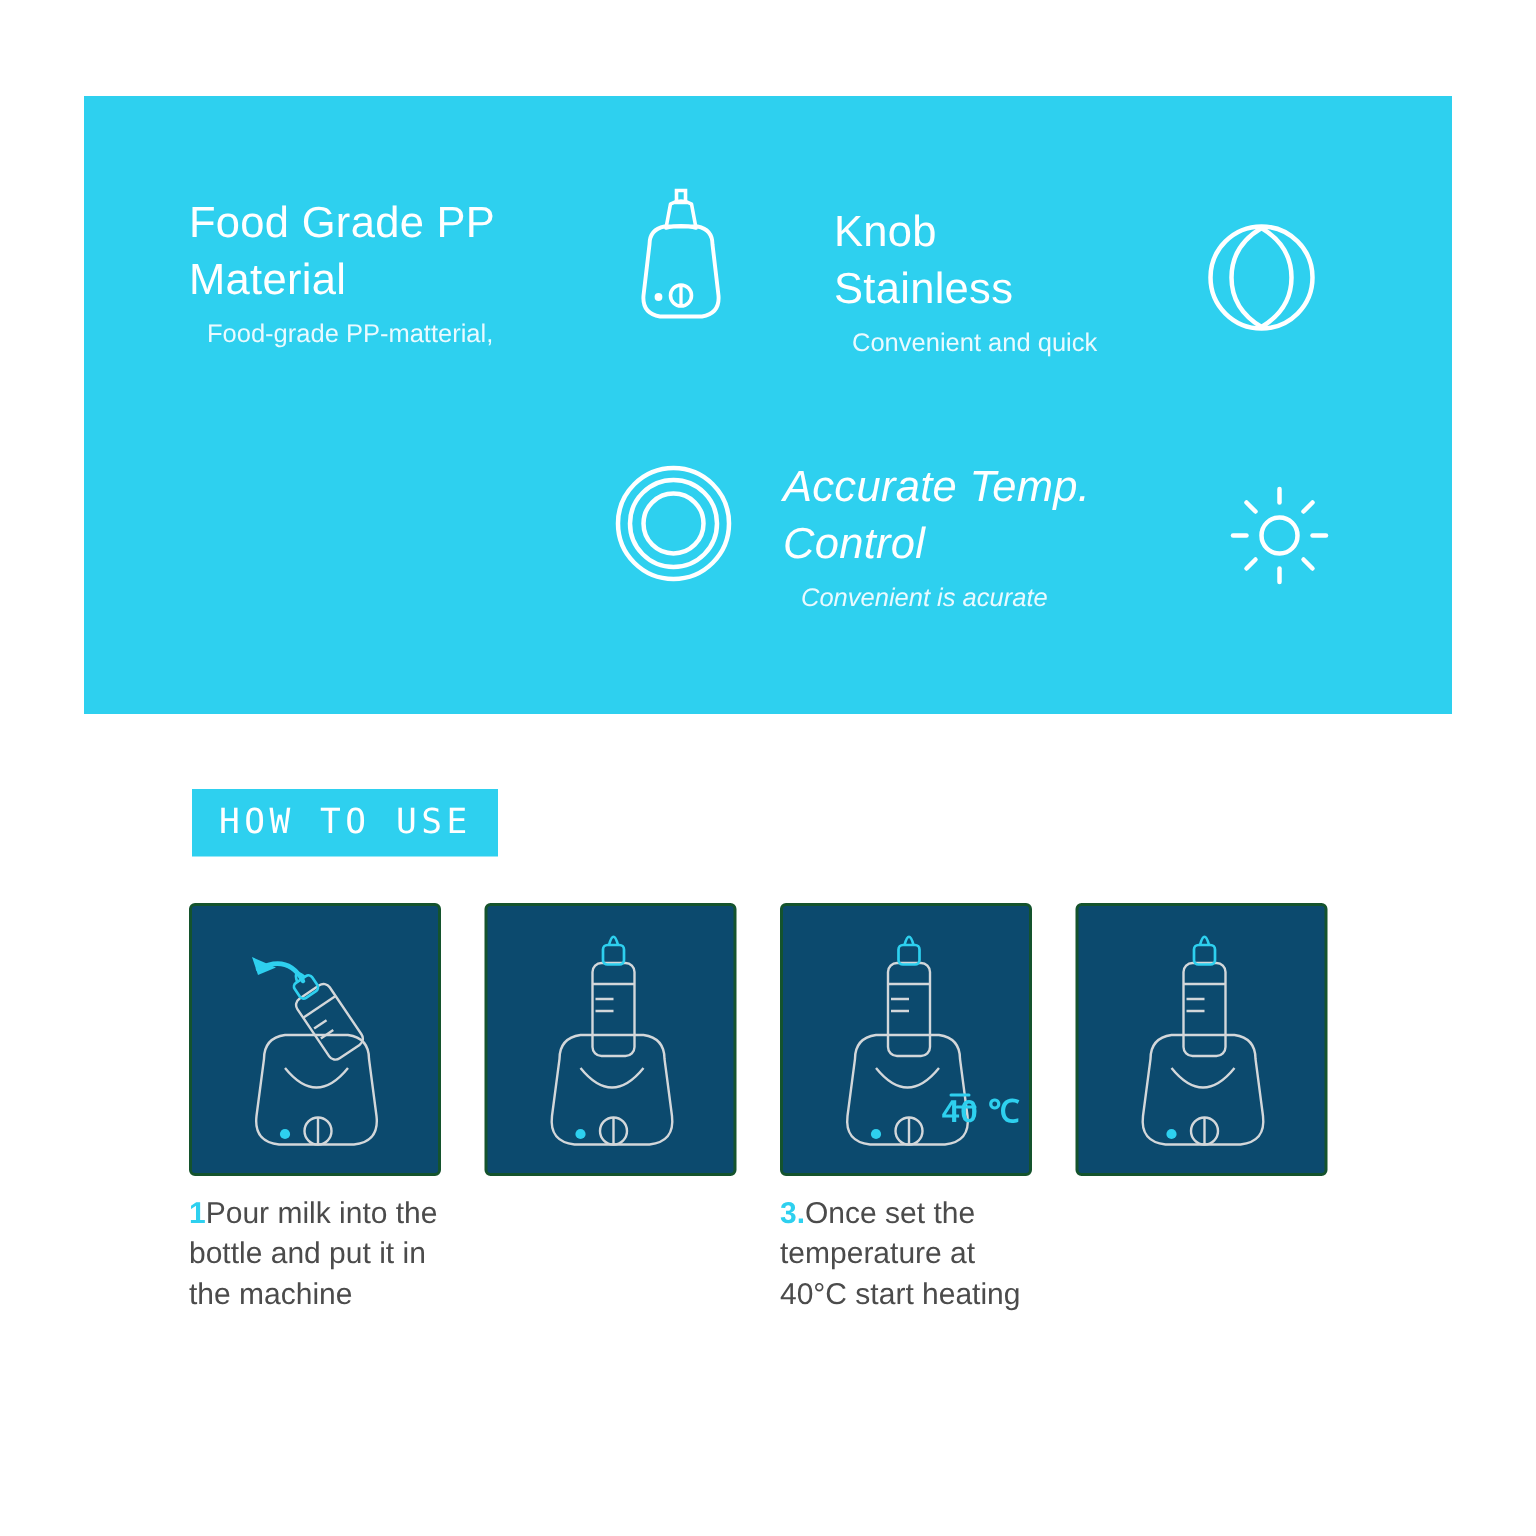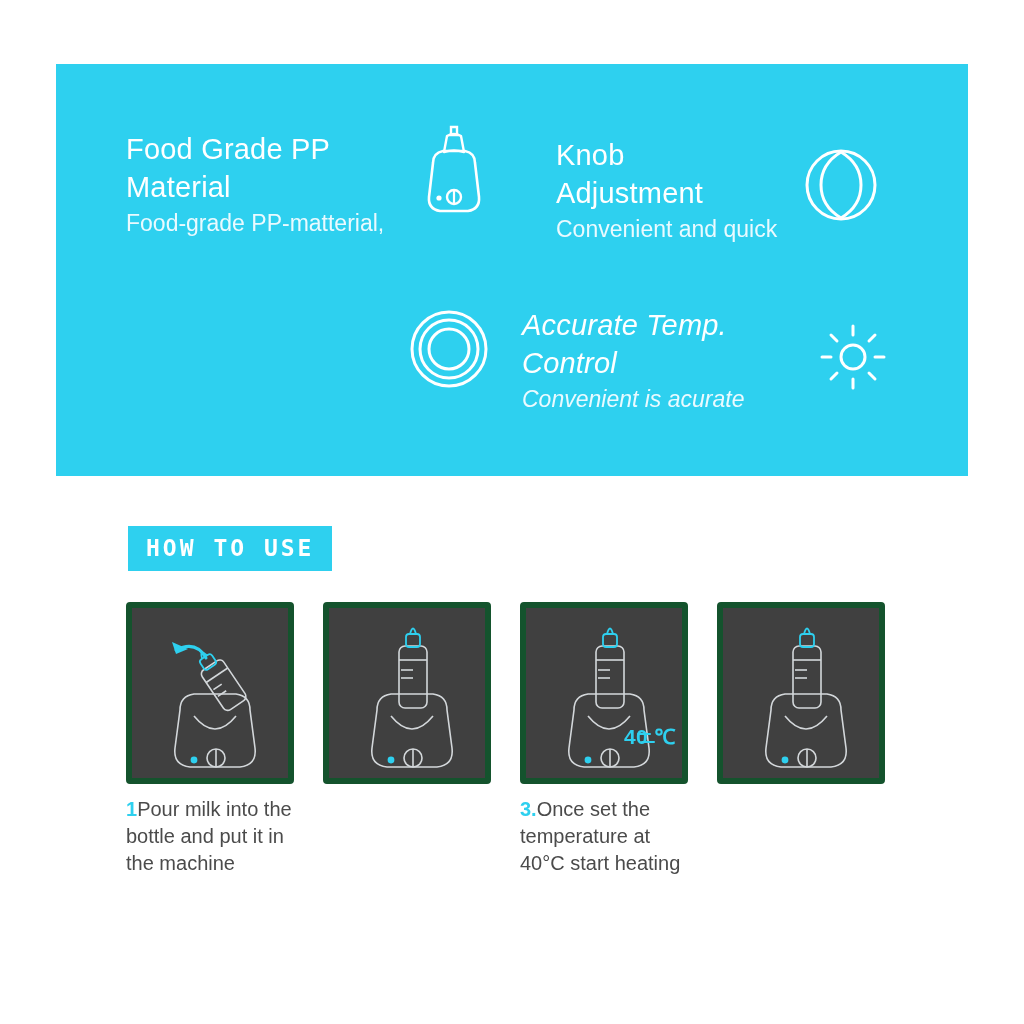--- a/index.html
+++ b/index.html
@@ -45,24 +45,25 @@
   .feat-title {
     font-size: 29px;
     line-height: 38px;
     font-weight: 400;
     letter-spacing: 0.2px;
     color: #ffffff;
     white-space: pre-line;
   }
   .feat-sub {
     margin-top: 6px;
-    font-size: 23px;
+    font-size: 17px;
     line-height: 22px;
     color: #eafaff;
     font-weight: 400;
+    margin-left: 12px;
   }
   .feat-icon {
     width: 90px;
     height: 90px;
     flex: none;
     display: flex;
     align-items: center;
     justify-content: center;
   }
   
@@ -77,40 +78,40 @@
   .f4-icon { position: absolute; left: 752px; top: 248px; }
 
   
   .howto-badge {
     position: absolute;
     left: 72px;
     top: 462px;
     background: #2ed0ef;
     color: #ffffff;
     font-size: 23px;
-    font-weight: bold;
+    font-weight: normal;
     letter-spacing: 3px;
     padding: 9px 18px 10px 18px;
     font-family: "DejaVu Sans Mono", monospace;
   }
   .steps {
     position: absolute;
     left: 70px;
     top: 538px;
     width: 790px;
     display: flex;
     gap: 27px;
   }
   .step { width: 170px; }
   .step-img {
     width: 168px;
     height: 182px;
-    border: 6px solid #14532d;
+    border: 2px solid #14532d;
     border-radius: 4px;
-    background: #404040;
+    background: #0c4a6e;
     box-sizing: border-box;
     position: relative;
     overflow: hidden;
   }
   .step-cap {
     margin-top: 12px;
     font-size: 20px;
     line-height: 27px;
     color: #4b4b4b;
   }
@@ -150,21 +151,21 @@
           <path d="M20 40 q0 -10 10 -12 l22 0 q10 2 10 12 l4 34 q1 12 -11 14 l-28 0 q-12 -2 -11 -14 z" fill="none" stroke="#ffffff" stroke-width="2.6" stroke-linejoin="round"></path>
           <circle cx="41" cy="74" r="7" fill="none" stroke="#ffffff" stroke-width="2.4"></circle>
           <line x1="41" y1="67" x2="41" y2="81" stroke="#ffffff" stroke-width="2.2"></line>
           <circle cx="26" cy="75" r="2.6" fill="#ffffff"></circle>
         </svg>
       </div>
 
       <div class="feat feat-2">
         <div class="feat-text">
           <div class="feat-title">Knob
-Adjustment</div>
+Stainless</div>
           <div class="feat-sub">Convenient and quick</div>
         </div>
       </div>
       <div class="feat-icon f2-icon">
         <svg width="78" height="78" viewBox="0 0 78 78">
           <circle cx="39" cy="39" r="34" fill="none" stroke="#ffffff" stroke-width="3"></circle>
           <path d="M39 6 q-20 12 -20 33 q0 21 20 33" fill="none" stroke="#ffffff" stroke-width="3"></path>
           <path d="M39 6 q20 12 20 33 q0 21 -20 33" fill="none" stroke="#ffffff" stroke-width="3"></path>
         </svg>
       </div>

